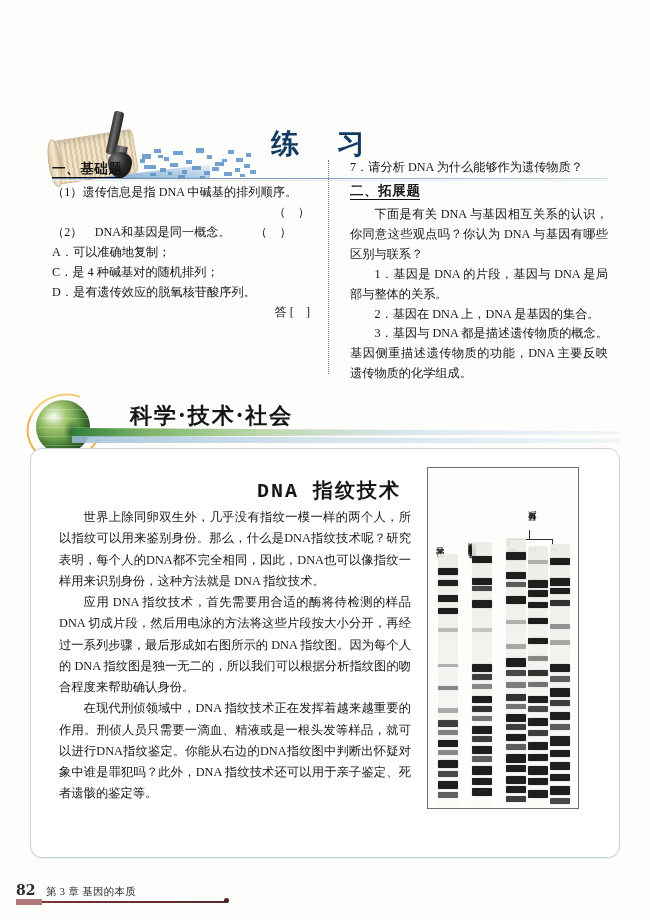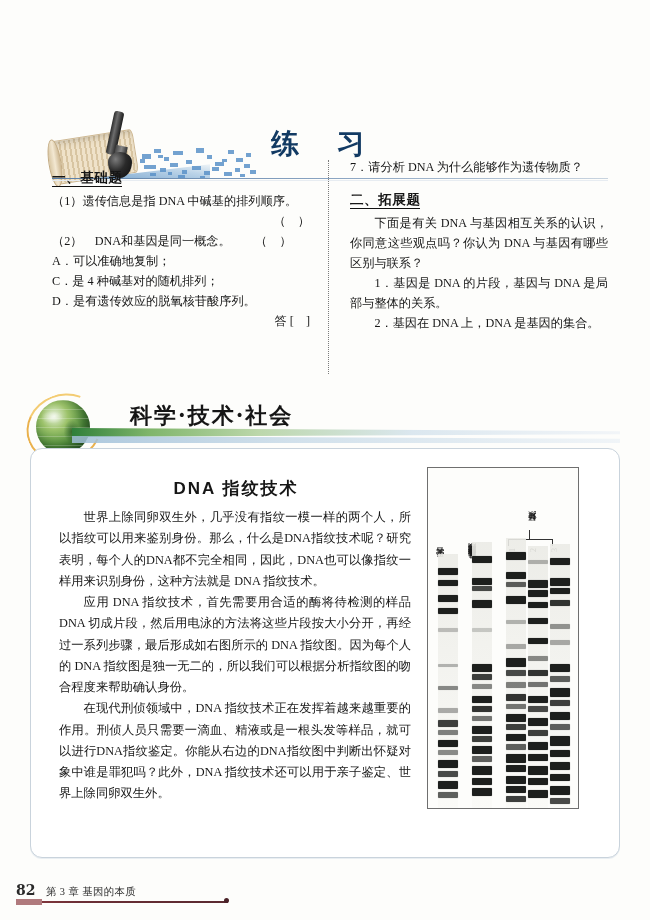--- a/index.html
+++ b/index.html
@@ -42,21 +42,21 @@
     font-size:28px;letter-spacing:14px;font-weight:700;color:#123a63;
     font-family:"DejaVu Serif",serif;}
 
   
   .cols{position:absolute;left:52px;top:158px;width:556px;height:218px;}
   .col{position:absolute;top:0;width:258px;font-size:12.2px;line-height:1.63;}
   .col.left{left:0;}
   .col.right{left:298px;}
   .divider{position:absolute;left:276px;top:2px;width:0;height:214px;
     border-left:1px dotted #7b7b7b;}
-  .h-sec{font-size:13.6px;font-weight:700;margin:9px 0 3px 0;letter-spacing:.5px;}
+  .h-sec{font-size:13.6px;font-weight:700;margin:0 0 3px 0;letter-spacing:.5px;}
   .h-sec .u{border-bottom:1.6px solid #111;padding-bottom:1px;}
   .ln{margin:0;white-space:pre-wrap;}
   .ln.ind{text-indent:2em;}
   .ln.right-al{text-align:right;}
   .ln.par{text-align:justify;text-justify:inter-character;}
   .gap{height:2px;}
 
   
   .sts{position:absolute;left:30px;top:398px;width:590px;height:58px;}
   .globe{position:absolute;left:6px;top:2px;width:54px;height:54px;border-radius:50%;
@@ -77,22 +77,22 @@
   .sts-band2{position:absolute;left:42px;top:38px;width:548px;height:7px;
     background:linear-gradient(to right,#9fbfd8 0%,#c9dbe8 40%,#eef3f7 100%);
     clip-path:polygon(0 0,100% 40%,100% 100%,0 100%);opacity:.85;}
   .sts-title{position:absolute;left:100px;top:3px;font-size:22px;font-weight:700;
     letter-spacing:2px;color:#151515;font-family:"DejaVu Serif",serif;}
 
   
   .stsbox{position:absolute;left:30px;top:448px;width:588px;height:408px;
     border:1.4px solid #c9d3dc;border-radius:12px;background:#fff;
     box-shadow:0 1px 0 #e9eef2;}
-  .art-title{position:absolute;left:40px;top:28px;width:330px;text-align:center;
-    font-size:17px;font-weight:700;letter-spacing:2px;font-family:Liberation Sans, sans-serif;}
+  .art-title{position:absolute;left:40px;top:28px;width:330px;text-align:right;
+    font-size:20px;font-weight:700;letter-spacing:2px;font-family:Liberation Mono, monospace;}
   .art-body{position:absolute;left:28px;top:58px;width:352px;
     font-size:12.3px;line-height:1.73;text-align:justify;text-justify:inter-character;}
   .art-body p{margin:0;text-indent:2em;}
 
   
   .figwrap{position:absolute;left:368px;top:18px;width:196px;height:378px;}
   .gelbox{position:absolute;left:28px;top:0px;width:150px;height:340px;
     border:1px solid #6f6f6f;background:#fdfdfb;overflow:hidden;}
   .figcap{position:absolute;left:0;top:348px;width:196px;text-align:center;
     font-size:11.6px;letter-spacing:1px;}
@@ -179,37 +179,38 @@
       <p class="ln right-al">答 [    ]</p>
     </div>
 
     <div class="col right">
       <p class="ln">7．请分析 DNA 为什么能够作为遗传物质？</p>
       <div class="gap"></div>
       <div class="h-sec"><span class="u">二、拓展题</span></div>
       <p class="ln par ind">下面是有关 DNA 与基因相互关系的认识，你同意这些观点吗？你认为 DNA 与基因有哪些区别与联系？</p>
       <p class="ln par ind">1．基因是 DNA 的片段，基因与 DNA 是局部与整体的关系。</p>
       <p class="ln par ind">2．基因在 DNA 上，DNA 是基因的集合。</p>
+      <p class="ln par ind">3．基因与 DNA 都是描述遗传物质的概念。基因侧重描述遗传物质的功能，DNA 主要反映遗传物质的化学组成。</p>
     </div>
   </div>
 
   <div class="sts">
     <div class="globe"></div>
     <div class="globe-ring"></div>
     <div class="sts-band"></div>
     <div class="sts-band2"></div>
     <div class="sts-title">科学·技术·社会</div>
   </div>
 
   <div class="stsbox">
     <div class="art-title">DNA 指纹技术</div>
     <div class="art-body">
       <p>世界上除同卵双生外，几乎没有指纹一模一样的两个人，所以指纹可以用来鉴别身份。那么，什么是DNA指纹技术呢？研究表明，每个人的DNA都不完全相同，因此，DNA也可以像指纹一样用来识别身份，这种方法就是 DNA 指纹技术。</p>
       <p>应用 DNA 指纹技术，首先需要用合适的酶将待检测的样品 DNA 切成片段，然后用电泳的方法将这些片段按大小分开，再经过一系列步骤，最后形成如右图所示的 DNA 指纹图。因为每个人的 DNA 指纹图是独一无二的，所以我们可以根据分析指纹图的吻合程度来帮助确认身份。</p>
-      <p>在现代刑侦领域中，DNA 指纹技术正在发挥着越来越重要的作用。刑侦人员只需要一滴血、精液或是一根头发等样品，就可以进行DNA指纹鉴定。你能从右边的DNA指纹图中判断出怀疑对象中谁是罪犯吗？此外，DNA 指纹技术还可以用于亲子鉴定、世界上除同卵双生外。</p>
+      <p>在现代刑侦领域中，DNA 指纹技术正在发挥着越来越重要的作用。刑侦人员只需要一滴血、精液或是一根头发等样品，就可以进行DNA指纹鉴定。你能从右边的DNA指纹图中判断出怀疑对象中谁是罪犯吗？此外，DNA 指纹技术还可以用于亲子鉴定、死者遗骸的鉴定等。</p>
     </div>
 
     <div class="figwrap">
       <div class="gelbox" id="gelbox">
         <div class="vlabel" style="left:8px;top:36px;height:60px;">受害者</div>
         <div class="vlabel" style="left:40px;top:6px;height:92px;white-space:normal;width:16px;">从受害者身体内分离的精液样品</div>
         <div class="vlabel" style="left:100px;top:8px;height:52px;">怀疑对象</div>
 
         <div class="brkv" style="left:101px;top:62px;height:10px;"></div>
         <div class="brk" style="left:80px;top:71px;width:44px;"></div>

